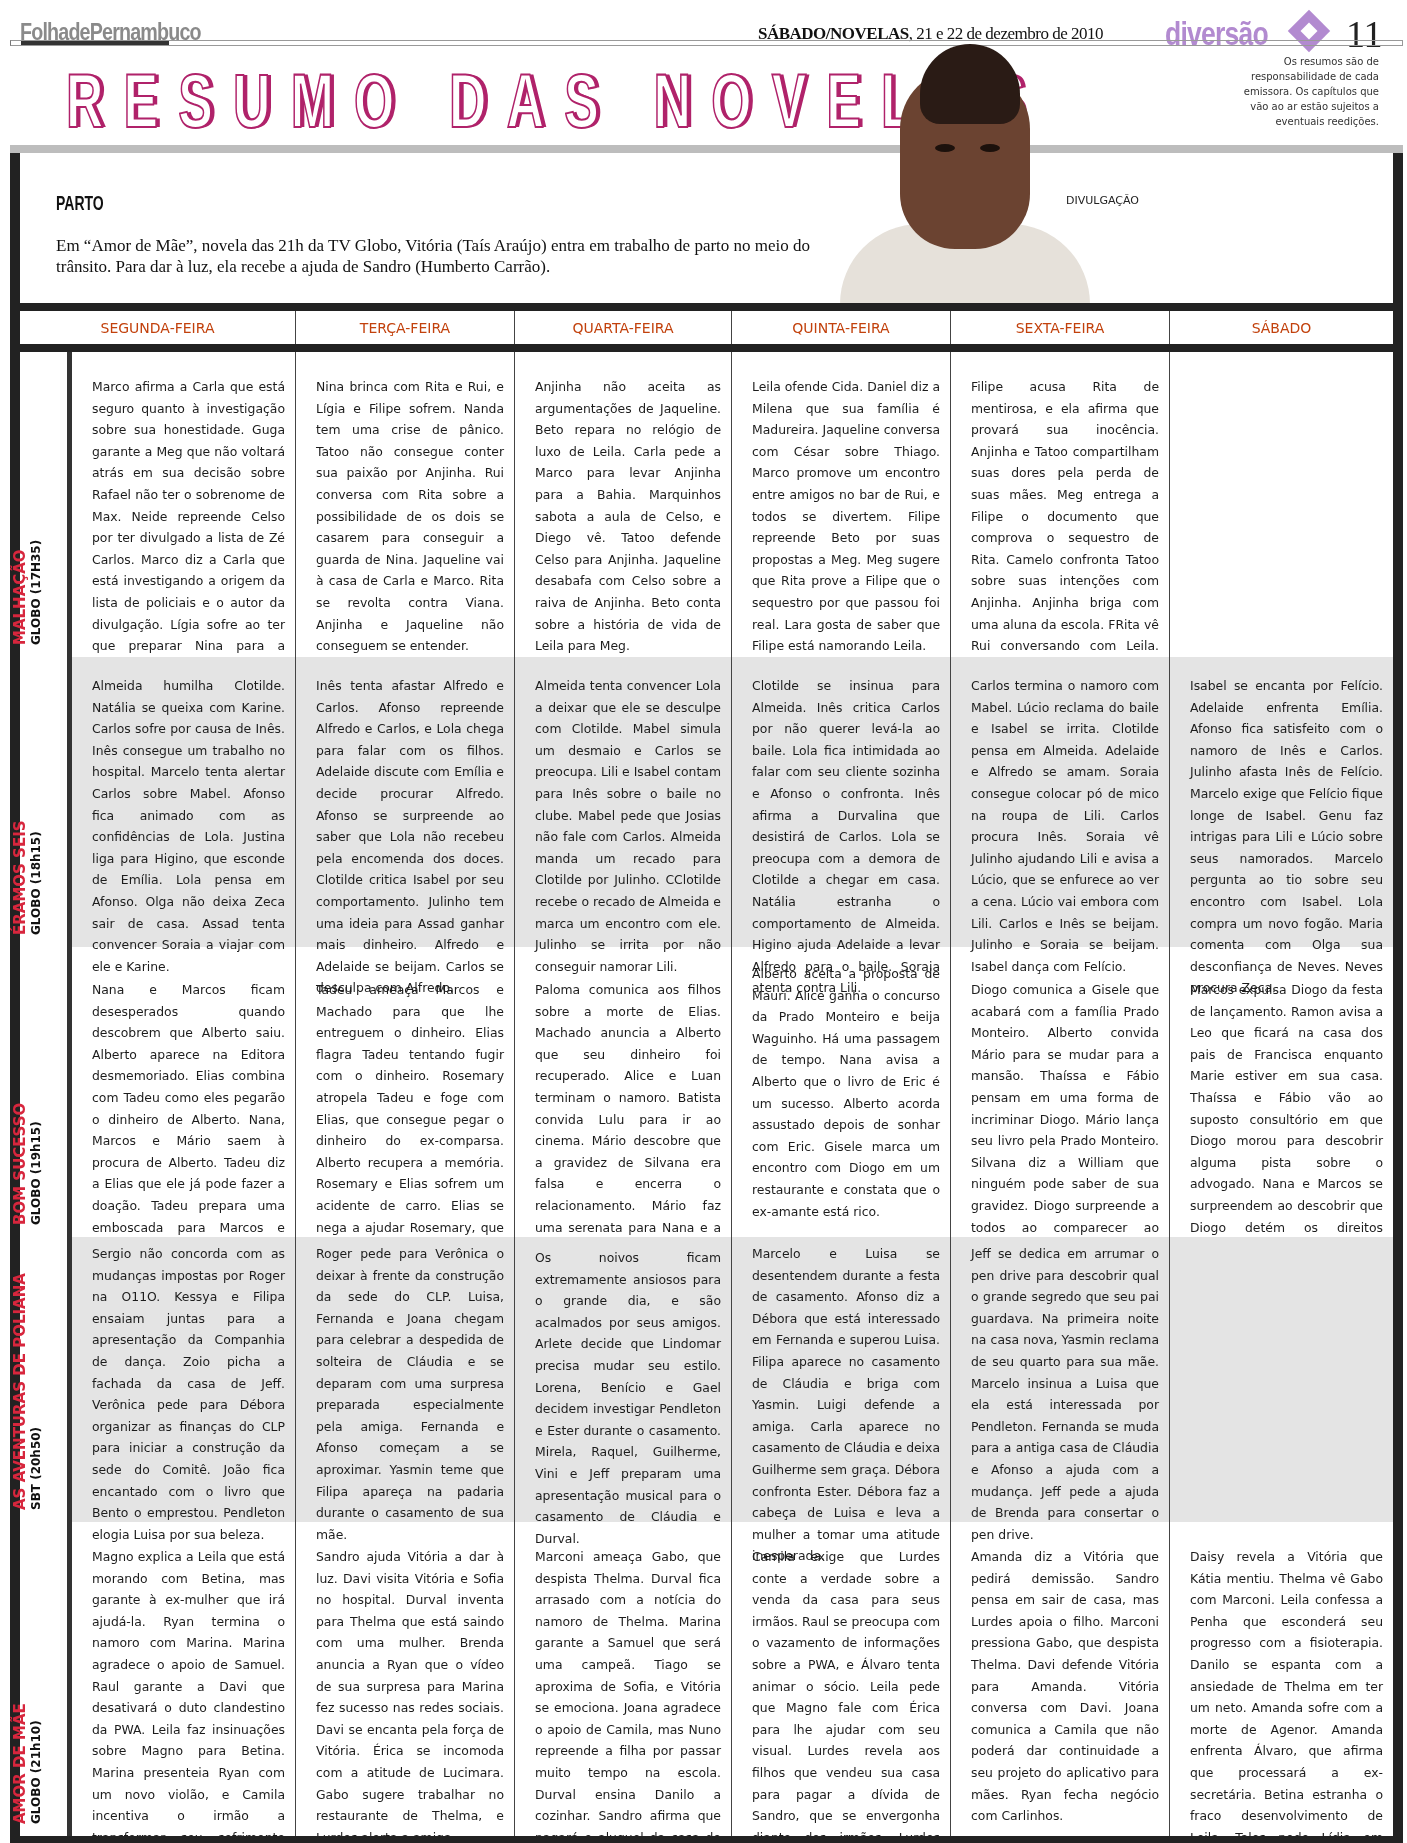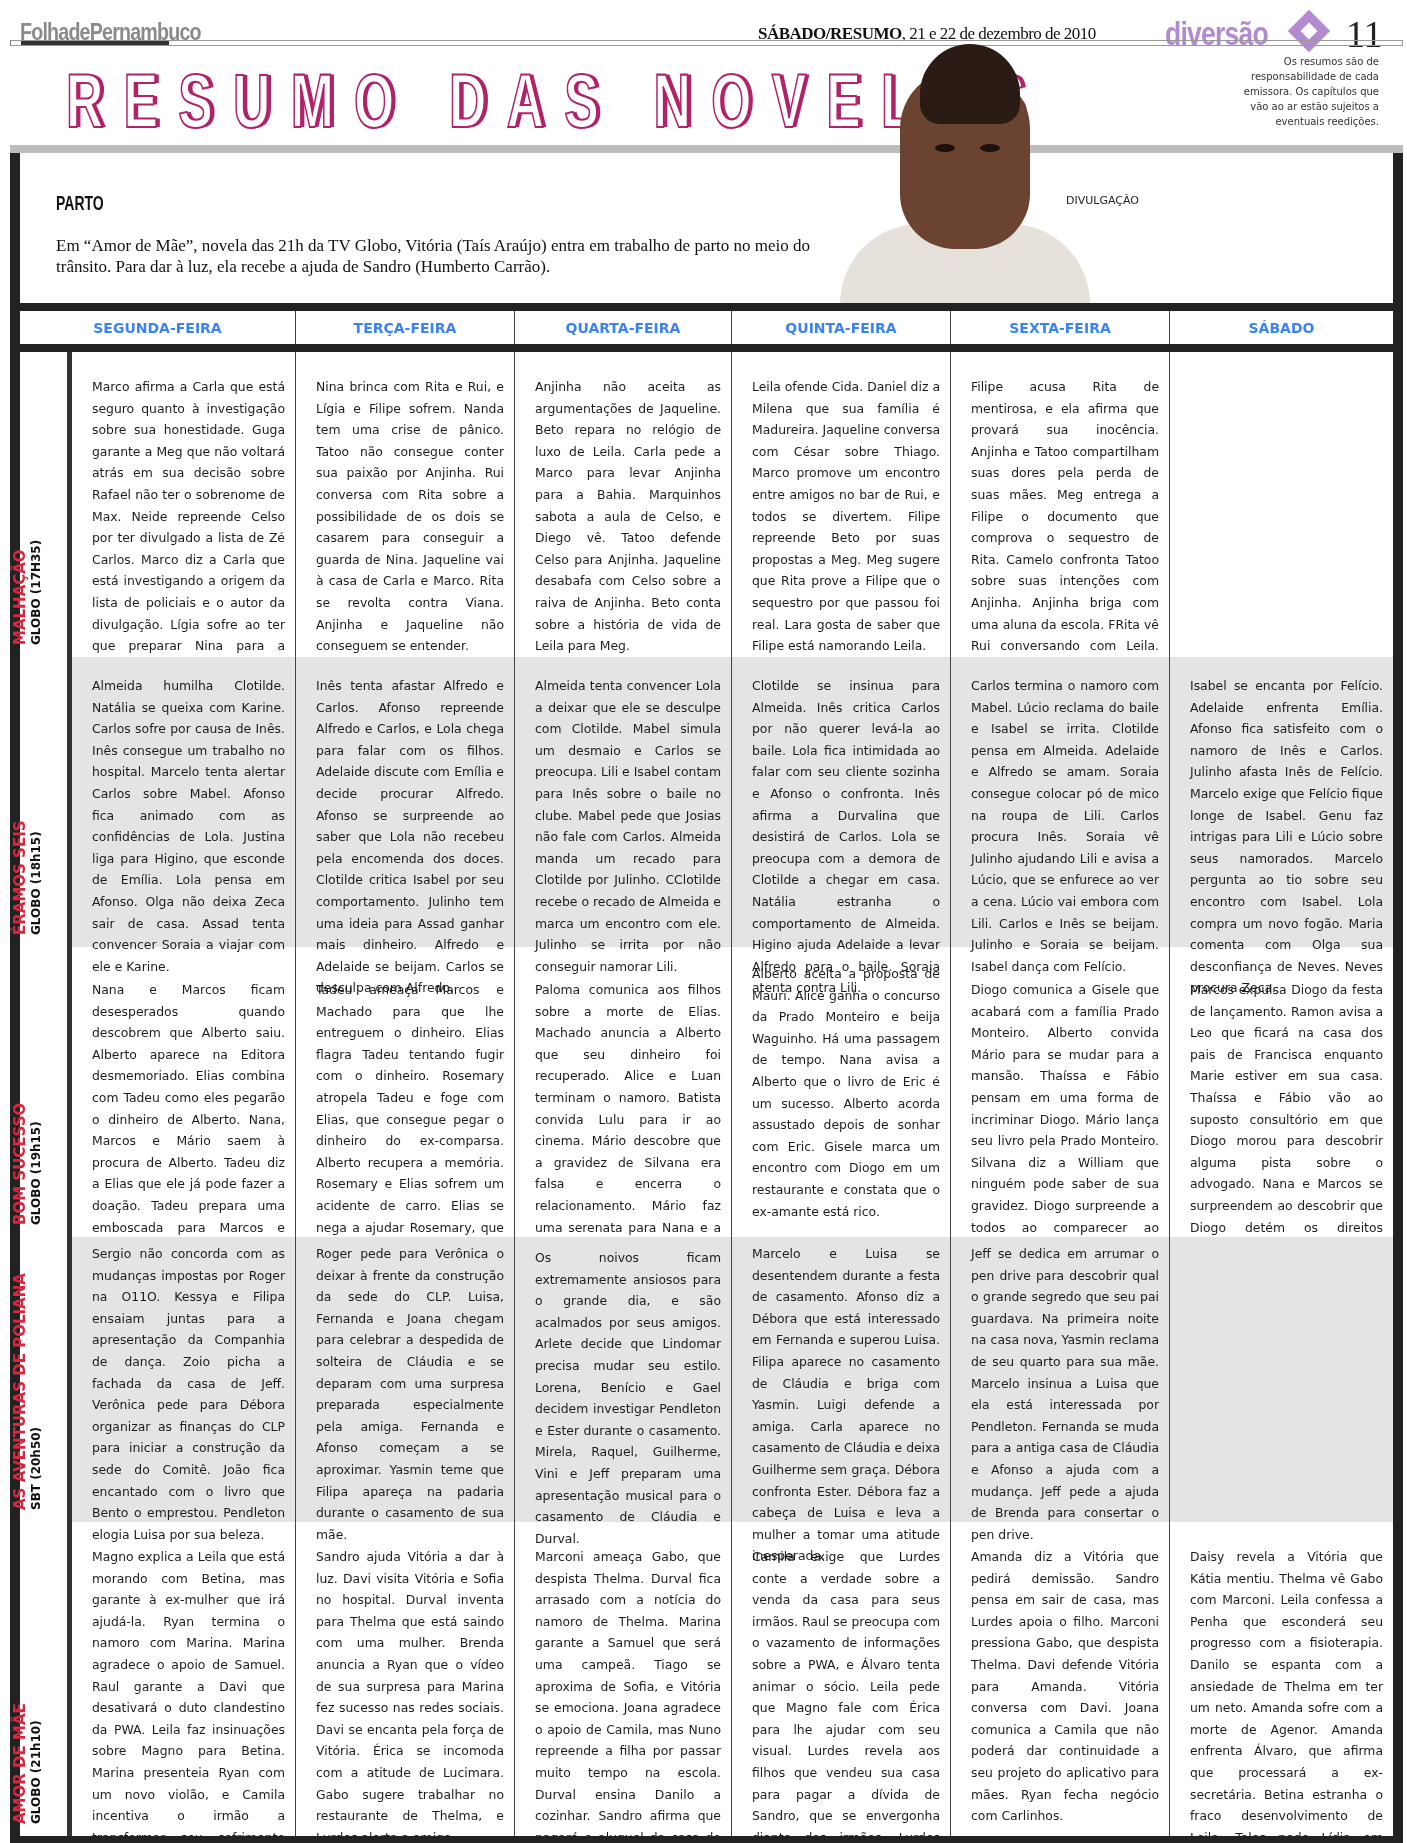--- a/index.html
+++ b/index.html
@@ -24,38 +24,38 @@
   .photo .hair { position: absolute; left: 80px; top: 0px; width: 100px; height: 80px; border-radius: 50px 50px 20px 20px; background: #2a1b15; }
   .photo .coat { position: absolute; left: 0px; top: 180px; width: 250px; height: 90px; border-radius: 80px 80px 0 0; background: #e6e1da; }
   .photo .eye { position: absolute; top: 100px; width: 20px; height: 8px; background: #1c110c; border-radius: 50%; }
   .photo-credit { position: absolute; left: 1066px; top: 146px; font-size: 11px; color: #222; margin-top: 48px; }
   .hero-heading { position: absolute; left: 56px; top: 192px; font-family: "Liberation Sans", sans-serif; font-weight: bold; font-size: 20px; color: #111; transform: scaleX(0.7); transform-origin: left; }
   .hero-text { position: absolute; left: 56px; top: 235px; width: 760px; font-family: Liberation Serif, serif; font-size: 17px; line-height: 21px; color: #111; }
   .grid-frame { position: absolute; left: 10px; top: 302px; width: 1393px; height: 1541px; border-left: 10px solid #222; border-right: 10px solid #222; }
   .day-band-top { position: absolute; left: 20px; top: 303px; width: 1373px; height: 8px; background: #222; }
   .day-band-bottom { position: absolute; left: 20px; top: 344px; width: 1373px; height: 8px; background: #222; }
   .days { position: absolute; left: 20px; top: 311px; width: 1373px; height: 33px; display: flex; }
-  .day { font-family: "DejaVu Sans", sans-serif; font-size: 14px; font-weight: bold; color: #3b82f6; display: flex; align-items: center; justify-content: center; border-right: 1px solid #444; letter-spacing: 0; }
+  .day { font-family: "DejaVu Sans", sans-serif; font-size: 14px; font-weight: normal; color: #c2410c; display: flex; align-items: center; justify-content: center; border-right: 1px solid #444; letter-spacing: 0; }
   .day:last-child { border-right: none; }
   .row { position: absolute; left: 20px; width: 1373px; display: flex; }
   .row.shaded .cell { background: #e4e4e4; }
   .label-col { width: 52px; border-right: 5px solid #333; position: relative; }
   .label-inner { position: absolute; left: 50%; bottom: 12px; transform: rotate(-90deg); transform-origin: left bottom; white-space: nowrap; line-height: 16px; }
   .show-name { display: block; color: #d7263d; font-weight: bold; font-size: 15px; }
   .show-time { display: block; color: #111; font-weight: bold; font-size: 12px; }
   .cell { border-right: 1px solid #444; padding: 24px 10px 0 20px; font-family: "DejaVu Sans", sans-serif; font-size: 12.4px; line-height: 21.6px; color: #1c1c1c; text-align: justify; }
   .cell:last-child { border-right: none; }
   .bottom-rule { position: absolute; left: 20px; top: 1836px; width: 1373px; height: 7px; background: #222; }
 </style>
 </head>
 <body>
 
 <div class="masthead">
   <div class="paper-name">FolhadePernambuco</div>
-  <div class="date-line"><b>SÁBADO/RESUMO</b><span>, 21 e 22 de dezembro de 2010</span></div>
+  <div class="date-line"><b>SÁBADO/NOVELAS</b><span>, 21 e 22 de dezembro de 2010</span></div>
   <div class="section-name">diversão</div>
   <div class="diamond"></div>
   <div class="page-num">11</div>
 </div>
 <div class="rule-top">
     <div class="dark"></div>
   </div>
 
 <div class="title">RESUMO DAS NOVELAS</div>
 <div class="disclaimer">Os resumos são de responsabilidade de cada emissora. Os capítulos que vão ao ar estão sujeitos a eventuais reedições.</div>

